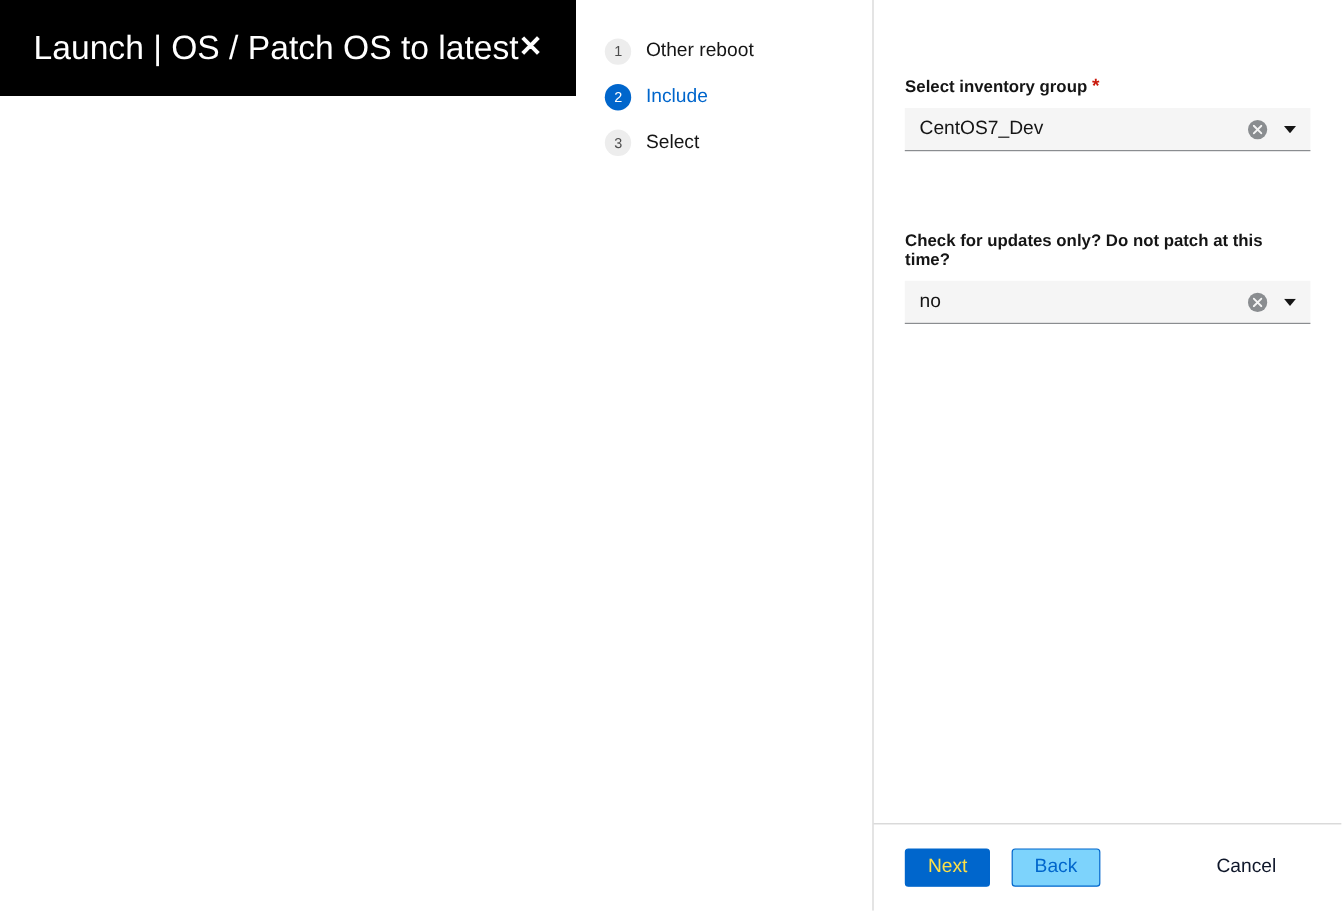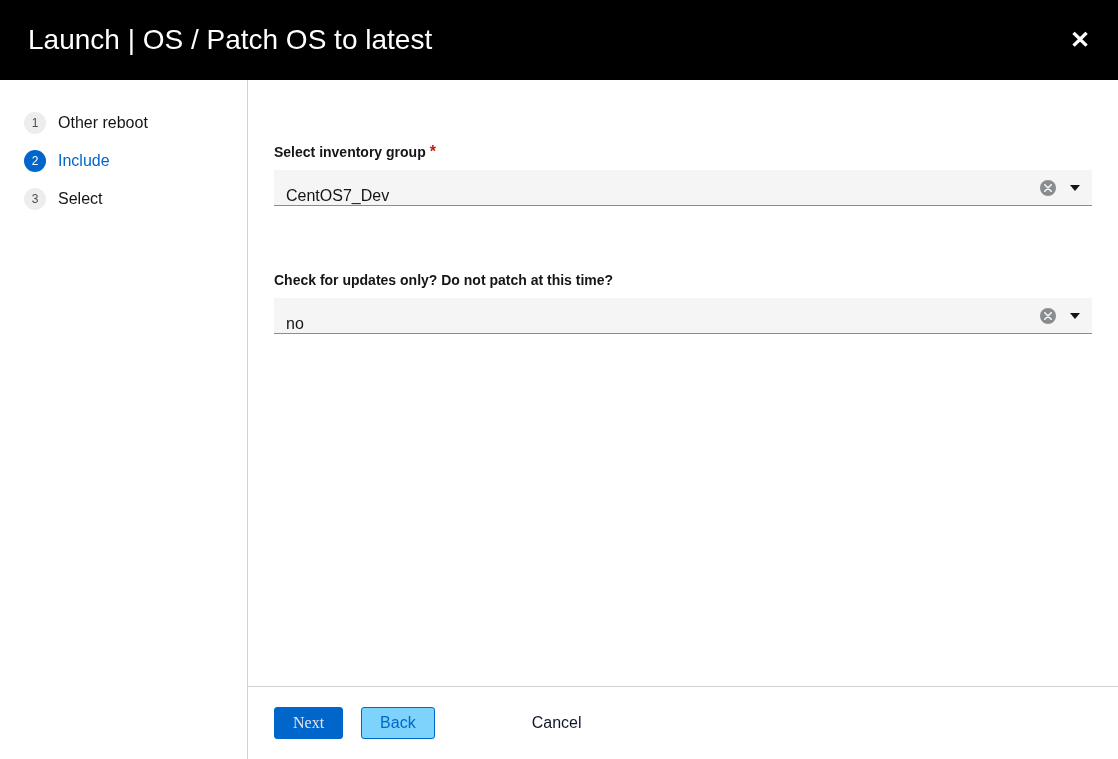--- a/index.html
+++ b/index.html
@@ -1,17 +1,17 @@
 <!DOCTYPE html>
 <html><head>
 <meta charset="utf-8">
 <style>
   * { box-sizing: border-box; margin: 0; padding: 0; }
   html, body { width: 1118px; height: 759px; font-family: "Helvetica Neue", Arial, sans-serif; background: #fff; color: #151515; }
-  .modal { width: 1118px; height: 759px; display: flex; flex-direction: column; }
+  .modal { width: 1118px; height: 759px; display: flex; flex-direction: row; }
   .header {
     background: #000; color: #fff; height: 80px; display: flex; align-items: center;
     justify-content: space-between; padding: 0 28px;
   }
   .header-title { font-size: 28px; font-weight: 400; }
   .close-btn { font-size: 24px; font-weight: bold; cursor: pointer; color: #fff; line-height: 1; }
   .body { flex: 1; display: flex; min-height: 0; }
   .sidebar {
     width: 248px; border-right: 1px solid #d2d2d2; padding: 24px 0 0 24px;
   }
@@ -23,21 +23,21 @@
   .step.active .step-number { background: #0066cc; color: #fff; }
   .step-label { font-size: 16px; color: #151515; }
   .step.active .step-label { color: #0066cc; }
   .main { flex: 1; display: flex; flex-direction: column; min-height: 0; }
   .form-area { flex: 1; padding: 24px 26px 0 26px; overflow: auto; }
   .form-group { margin-bottom: 26px; }
   .form-label { font-size: 14px; font-weight: 700; color: #151515; display: inline-block; margin-bottom: 10px; margin-top: 40px; }
   .required { color: #c9190b; margin-left: 4px; font-weight: 700; }
   .select-wrap {
     position: relative; background: #f5f5f5; border-bottom: 1px solid #8a8d90;
-    height: 36px; display: flex; align-items: flex-end; padding: 0 70px 0 12px;
+    height: 36px; display: flex; align-items: center; padding: 0 70px 0 12px;
     font-size: 16px; color: #151515;
   }
   .select-icons {
     position: absolute; right: 8px; top: 0; bottom: 0;
     display: flex; align-items: center; gap: 10px;
   }
   .clear-icon {
     width: 16px; height: 16px; border-radius: 50%; background: #8a8d90;
     display: flex; align-items: center; justify-content: center; color: #f5f5f5;
     cursor: pointer;
@@ -45,21 +45,21 @@
   .clear-icon svg { width: 8px; height: 8px; display: block; }
   .caret-icon { cursor: pointer; padding: 4px; }
   .caret-icon svg { width: 10px; height: 6px; display: block; }
   .footer {
     border-top: 1px solid #d2d2d2; padding: 20px 26px; display: flex; align-items: center; gap: 18px;
   }
   .btn {
     font-size: 16px; padding: 6px 18px; border-radius: 3px; cursor: pointer;
     border: 1px solid transparent; background: none;
   }
-  .btn-primary { background: #0066cc; color: #e5e5e5; border-color: #0066cc; font-family: Liberation Serif, serif; }
+  .btn-primary { background: #0066cc; color: #fde047; border-color: #0066cc; }
   .btn-secondary { color: #0066cc; border-color: #0066cc; background: #7dd3fc; }
   .btn-link { color: #0f172a; margin-left: 60px; }
 </style>
 </head>
 <body>
 
 <div class="modal">
   <div class="header">
     <div class="header-title">Launch | OS / Patch OS to latest</div>
     <div class="close-btn">✕</div>

